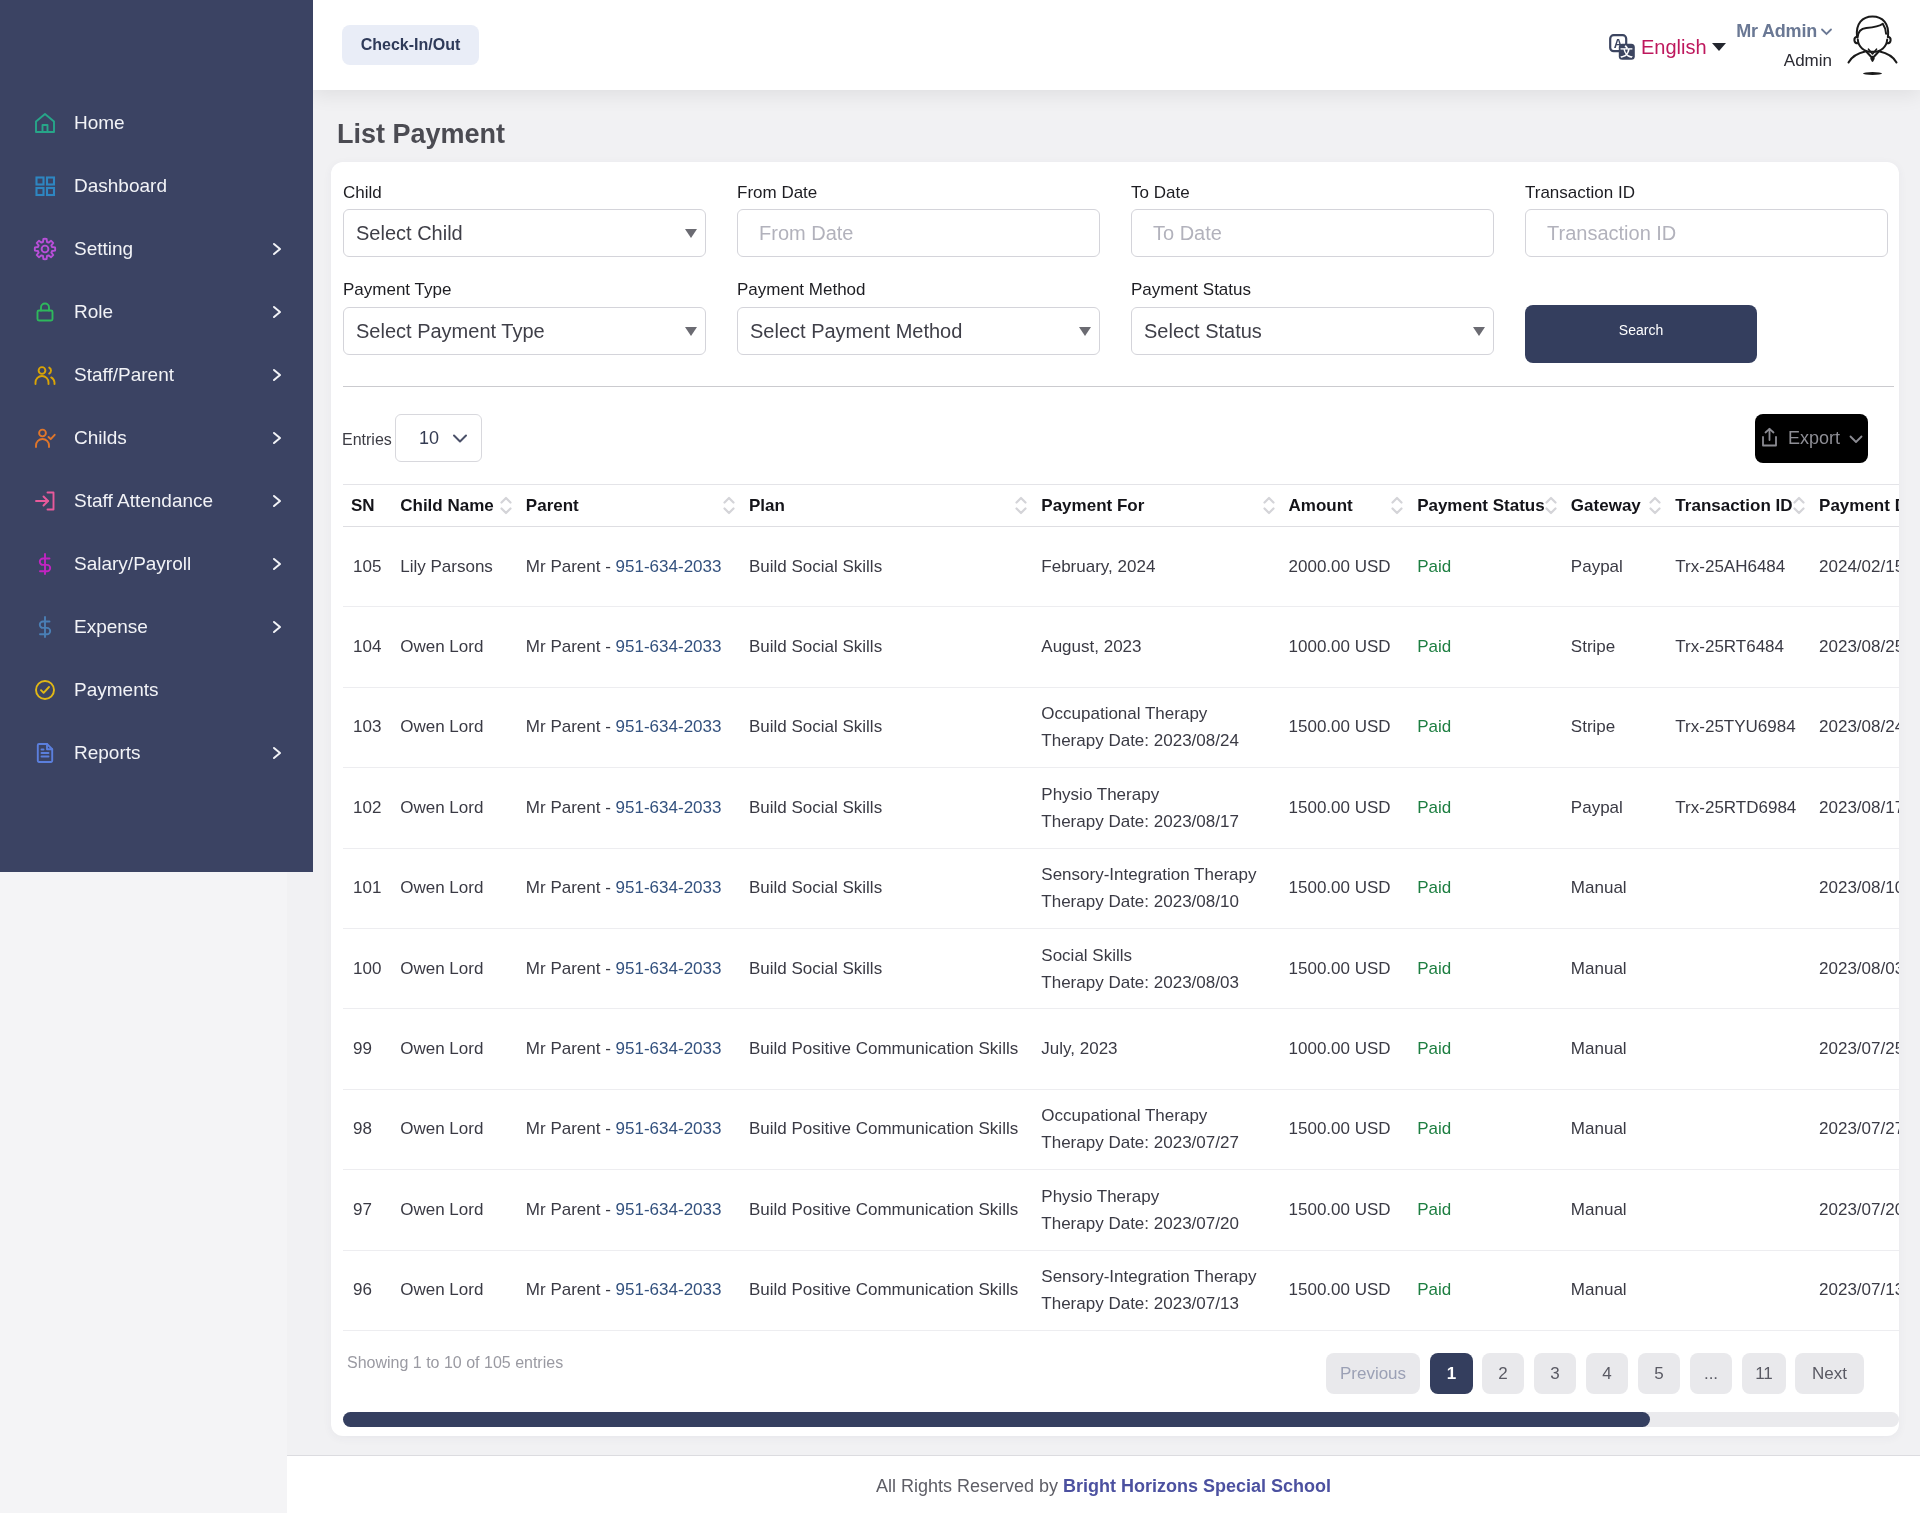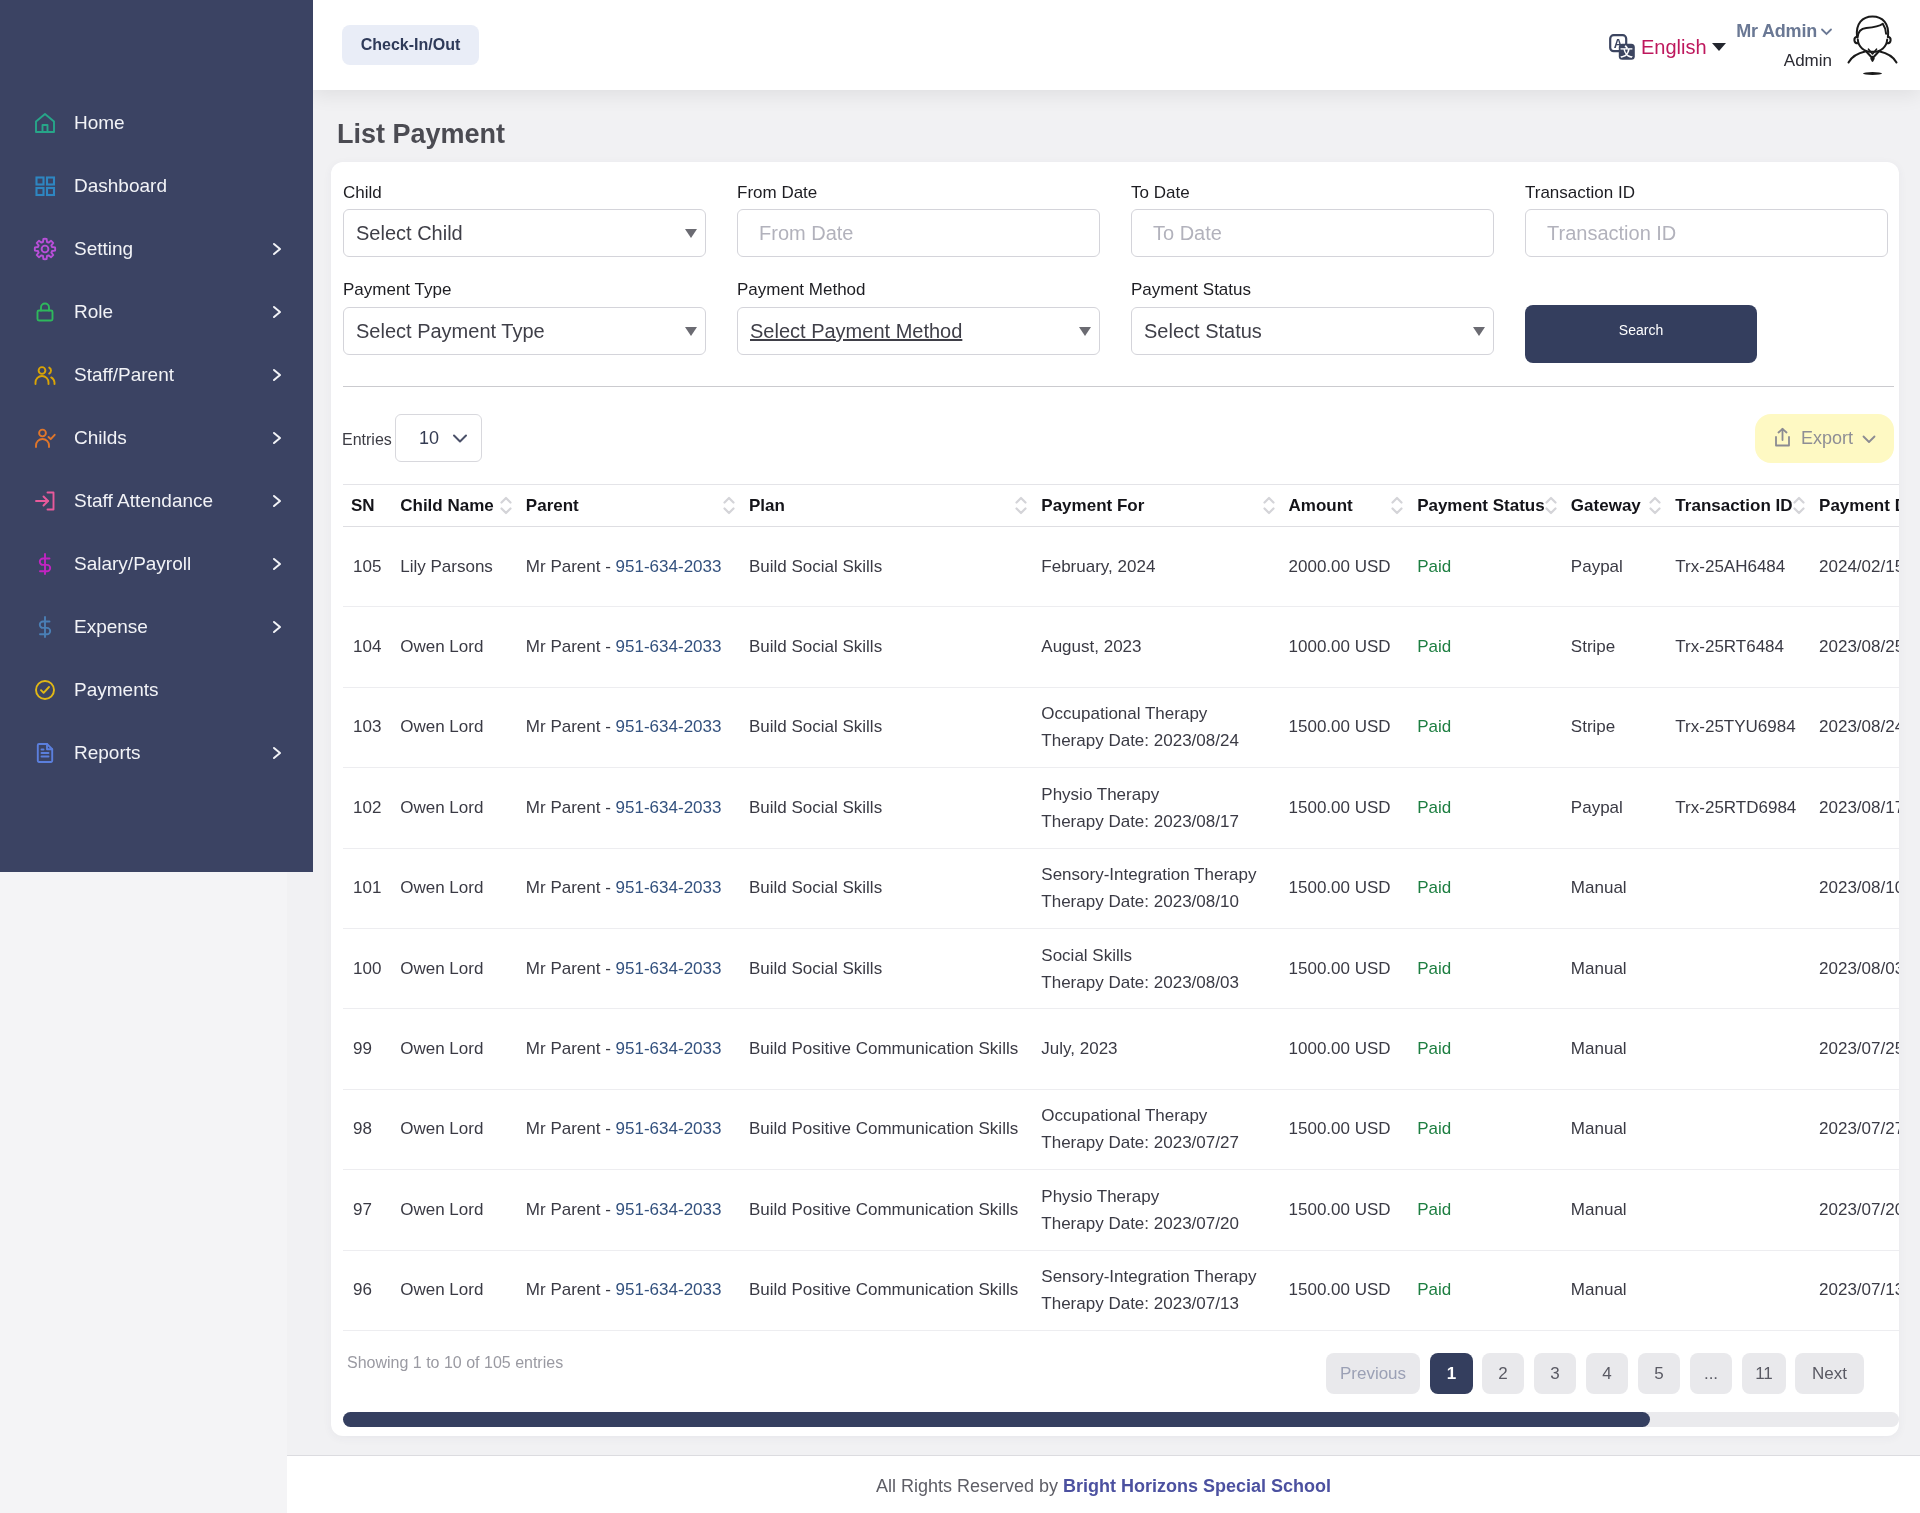--- a/index.html
+++ b/index.html
@@ -30,21 +30,21 @@
 
 .flabel { position:absolute; font-size:17px; color:#1d1d22; }
 .fbox { position:absolute; width:363px; height:48px; border:1px solid #d4d4da; border-radius:6px; background:#fff; font-size:20px; line-height:46px; padding-left:12px; color:#3f3f48; }
 .fbox.ph { color:#b2b2bc; padding-left:21px; }
 .selcaret { position:absolute; right:8px; top:19px; width:0; height:0; border-left:6.5px solid transparent; border-right:6.5px solid transparent; border-top:9px solid #6b6b72; }
 #searchbtn { position:absolute; left:1194px; top:143px; width:232px; height:58px; background:#343e5e; border-radius:8px; color:#fff; font-size:14px; font-weight:normal; text-align:center; line-height:50px; }
 #fhr { position:absolute; left:12px; top:224px; width:1551px; height:1px; background:#cbcbcf; }
 
 #entlabel { position:absolute; left:11px; top:269px; font-size:16px; color:#3c3c44; }
 #entbox { position:absolute; left:64px; top:252px; width:87px; height:48px; border:1px solid #d8d8dd; border-radius:6px; font-size:18px; color:#343b52; line-height:46px; padding-left:23px; }
-#exportbtn { position:absolute; left:1424px; top:252px; width:139px; height:49px; background:#fef9c3; border-radius:16px; color:#8e8e95; font-size:18px; line-height:49px; text-align:center; }
+#exportbtn { position:absolute; left:1424px; top:252px; width:113px; height:49px; background:#000000; border-radius:8px; color:#8e8e95; font-size:18px; line-height:49px; text-align:center; }
 
 #twrap { position:absolute; left:12px; top:322px; width:1556px; height:847px; overflow:hidden; }
 table { border-collapse:collapse; table-layout:fixed; width:1647px; }
 th, td { text-align:left; vertical-align:middle; font-size:17px; color:#3a3a44; padding:0 0 0 8px; }
 thead tr { height:42px; }
 thead { border-top:1px solid #e4e4e8; border-bottom:1px solid #dedee2; }
 th { font-weight:bold; color:#141419; font-size:17px; }
 tbody tr { height:80.4px; border-bottom:1px solid #ededf0; }
 td.sn { padding-left:10px; }
 .paid { color:#1d7e41; }
@@ -225,21 +225,21 @@
   <div class="flabel" style="left:1194px;top:21px;">Transaction ID</div>
   <div class="fbox" style="left:12px;top:47px;">Select Child<span class="selcaret"></span></div>
   <div class="fbox ph" style="left:406px;top:47px;">From Date</div>
   <div class="fbox ph" style="left:800px;top:47px;">To Date</div>
   <div class="fbox ph" style="left:1194px;top:47px;">Transaction ID</div>
 
   <div class="flabel" style="left:12px;top:118px;">Payment Type</div>
   <div class="flabel" style="left:406px;top:118px;">Payment Method</div>
   <div class="flabel" style="left:800px;top:118px;">Payment Status</div>
   <div class="fbox" style="left:12px;top:145px;">Select Payment Type<span class="selcaret"></span></div>
-  <div class="fbox" style="left:406px;top:145px;text-decoration:underline;">Select Payment Method<span class="selcaret"></span></div>
+  <div class="fbox" style="left:406px;top:145px;">Select Payment Method<span class="selcaret"></span></div>
   <div class="fbox" style="left:800px;top:145px;">Select Status<span class="selcaret"></span></div>
   <div id="searchbtn">Search</div>
   <div id="fhr"></div>
 
   <div id="entlabel">Entries</div>
   <div id="entbox">10<svg style="position:absolute;right:13px;top:19px;" width="16" height="10" viewBox="0 0 16 10" fill="none" stroke="#4a5068" stroke-width="2" stroke-linecap="round" stroke-linejoin="round">
         <path d="M2 1.5 L8 7.5 L14 1.5"></path>
       </svg></div>
   <div id="exportbtn"><svg style="vertical-align:-4px;margin-right:9px;" width="19" height="21" viewBox="0 0 19 21" fill="none" stroke="#8b8b92" stroke-width="1.8" stroke-linecap="round" stroke-linejoin="round">
         <path d="M3 10 V18.5 H16 V10"></path>

